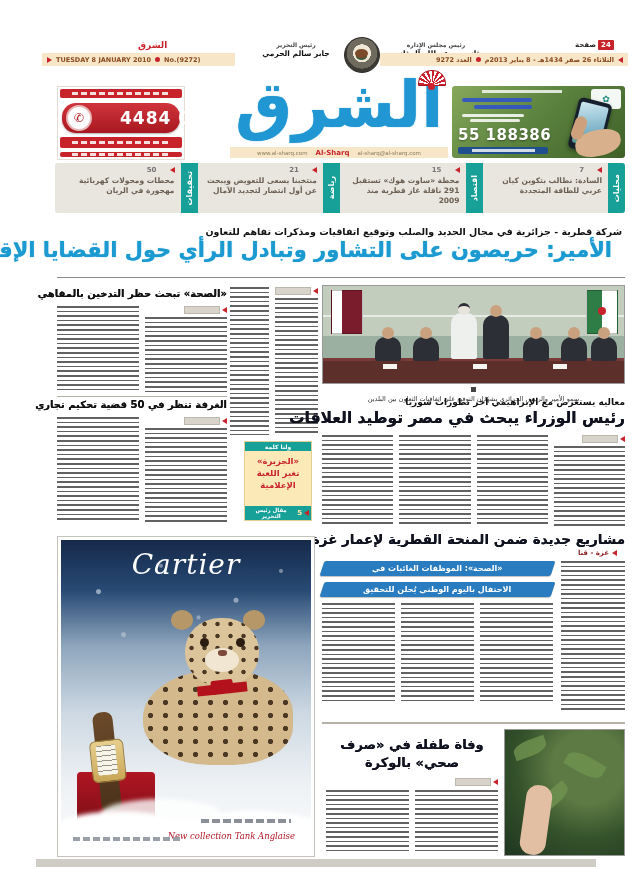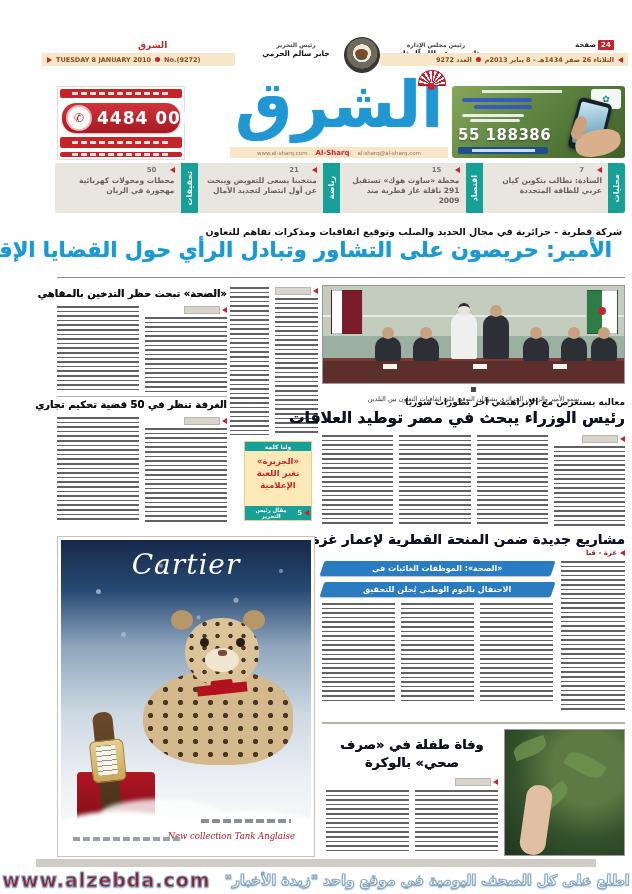--- a/index.html
+++ b/index.html
@@ -34,21 +34,21 @@
 
   
   .hotline-ad{left:57px;top:86px;width:128px;height:74px;background:#fff;border:1px solid #e5dcd4;
               display:flex;flex-direction:column;justify-content:space-between;padding:2px;box-sizing:border-box;}
   .red-strip{background:#c8232b;height:9px;border-radius:2px;display:flex;align-items:center;justify-content:center;}
   .red-strip .wline{width:80%;height:3px;background:repeating-linear-gradient(90deg,#fff 0 6px,transparent 6px 9px);opacity:.85;}
   .hot-pill{background:linear-gradient(#d0343c,#a81820);border-radius:14px;height:30px;margin:1px 2px;
             display:flex;align-items:center;gap:5px;padding:0 4px;box-shadow:0 1px 2px rgba(0,0,0,.3);}
   .phone-circ{width:22px;height:22px;border-radius:50%;background:#fff;border:2px solid #e8b7b7;
               display:flex;align-items:center;justify-content:center;font-size:12px;color:#b81c24;flex:0 0 auto;}
-  .hot-num{color:#fff;font-size:17px;font-weight:bold;letter-spacing:1px;white-space:nowrap;}
+  .hot-num{color:#fff;font-size:17px;font-weight:bold;letter-spacing:1px;white-space:nowrap;margin-left:23px;}
   .red-strip.low{height:11px;}
   .red-strip.thin{height:5px;}
 
   .logo-wrap{left:226px;top:72px;width:226px;height:74px;text-align:center;}
   .logo-text{font-size:64px;line-height:66px;font-weight:bold;color:#2096d3;
              text-shadow:0 0 1px #2096d3;direction:rtl;}
   .logo-flower{position:absolute;right:6px;top:-2px;width:26px;height:14px;border-radius:13px 13px 0 0;
                background:repeating-conic-gradient(from -90deg at 50% 100%, #cf2030 0 11deg, #fff 11deg 22deg);
                border:1px solid #a81820;}
   .logo-flower:after{content:"";position:absolute;left:9px;bottom:-5px;width:7px;height:7px;border-radius:50%;background:#cf2030;}
@@ -130,21 +130,21 @@
   .yfoot{display:flex;align-items:center;direction:rtl;gap:2px;padding:1px 2px;background:#17a098;}
   .yfoot span{color:#fff;font-size:5.5px;font-weight:bold;flex:1;text-align:center;}
   .yfoot b{color:#ffe9a8;font-size:7px;}
 
   .pm-kicker{left:322px;top:397px;width:303px;direction:rtl;text-align:right;font-size:9px;font-weight:bold;color:#111;white-space:nowrap;}
   .pm-head{left:322px;top:409px;width:303px;direction:rtl;text-align:center;font-size:15.5px;
            font-weight:bold;color:#10131f;text-shadow:0 0 .6px #10131f;white-space:nowrap;}
 
   .gz-head{left:322px;top:531px;width:303px;direction:rtl;text-align:center;font-size:13.5px;
            font-weight:bold;color:#10131f;text-shadow:0 0 .6px #10131f;white-space:nowrap;}
-  .gz-byline{left:322px;top:549px;width:303px;direction:rtl;display:flex;align-items:center;gap:3px;}
+  .gz-byline{left:314px;top:549px;width:303px;direction:rtl;display:flex;align-items:center;gap:3px;}
   .gz-byline span{font-size:7px;font-weight:bold;color:#8b2020;}
   .gz-row{left:322px;top:561px;width:303px;height:155px;display:flex;direction:rtl;gap:8px;}
   .gz-right{flex:0 0 64px;}
   .gz-left{flex:1;}
   .banner{height:15px;margin-bottom:6px;background:#2a7cc0;transform:skewX(-18deg);border-radius:2px;
           display:flex;align-items:center;justify-content:center;box-shadow:0 1px 1px rgba(0,0,0,.25);}
   .banner i{transform:skewX(18deg);font-style:normal;color:#fff;font-size:8px;font-weight:bold;direction:rtl;white-space:nowrap;}
 
   .wk-rule{left:322px;top:722px;width:303px;height:2px;background:#b5b0a8;}
   .wk-photo{left:504px;top:729px;width:121px;height:127px;border:1px solid #999;box-sizing:border-box;
@@ -504,18 +504,14 @@
       <div class="snow" style="left:-20px;bottom:-18px;width:160px;height:60px;"></div>
       <div class="snow" style="left:100px;bottom:-22px;width:180px;height:64px;"></div>
       <div class="snow" style="left:40px;bottom:24px;width:120px;height:30px;opacity:.8;"></div>
       <div class="cart-note-ar"></div>
       <div class="cart-tag">New collection Tank Anglaise</div>
       <div class="cart-phones"></div>
     </div>
   </div>
 
   <div class="abs grey-bar"></div>
-  <div class="abs wm">
-    <span class="wm-site">www.alzebda.com</span>
-    <span class="wm-slogan">اطلع على كل الصحف اليومية في موقع واحد "زبدة الأخبار"</span>
-  </div>
 
 </div>
 
 </body></html>

